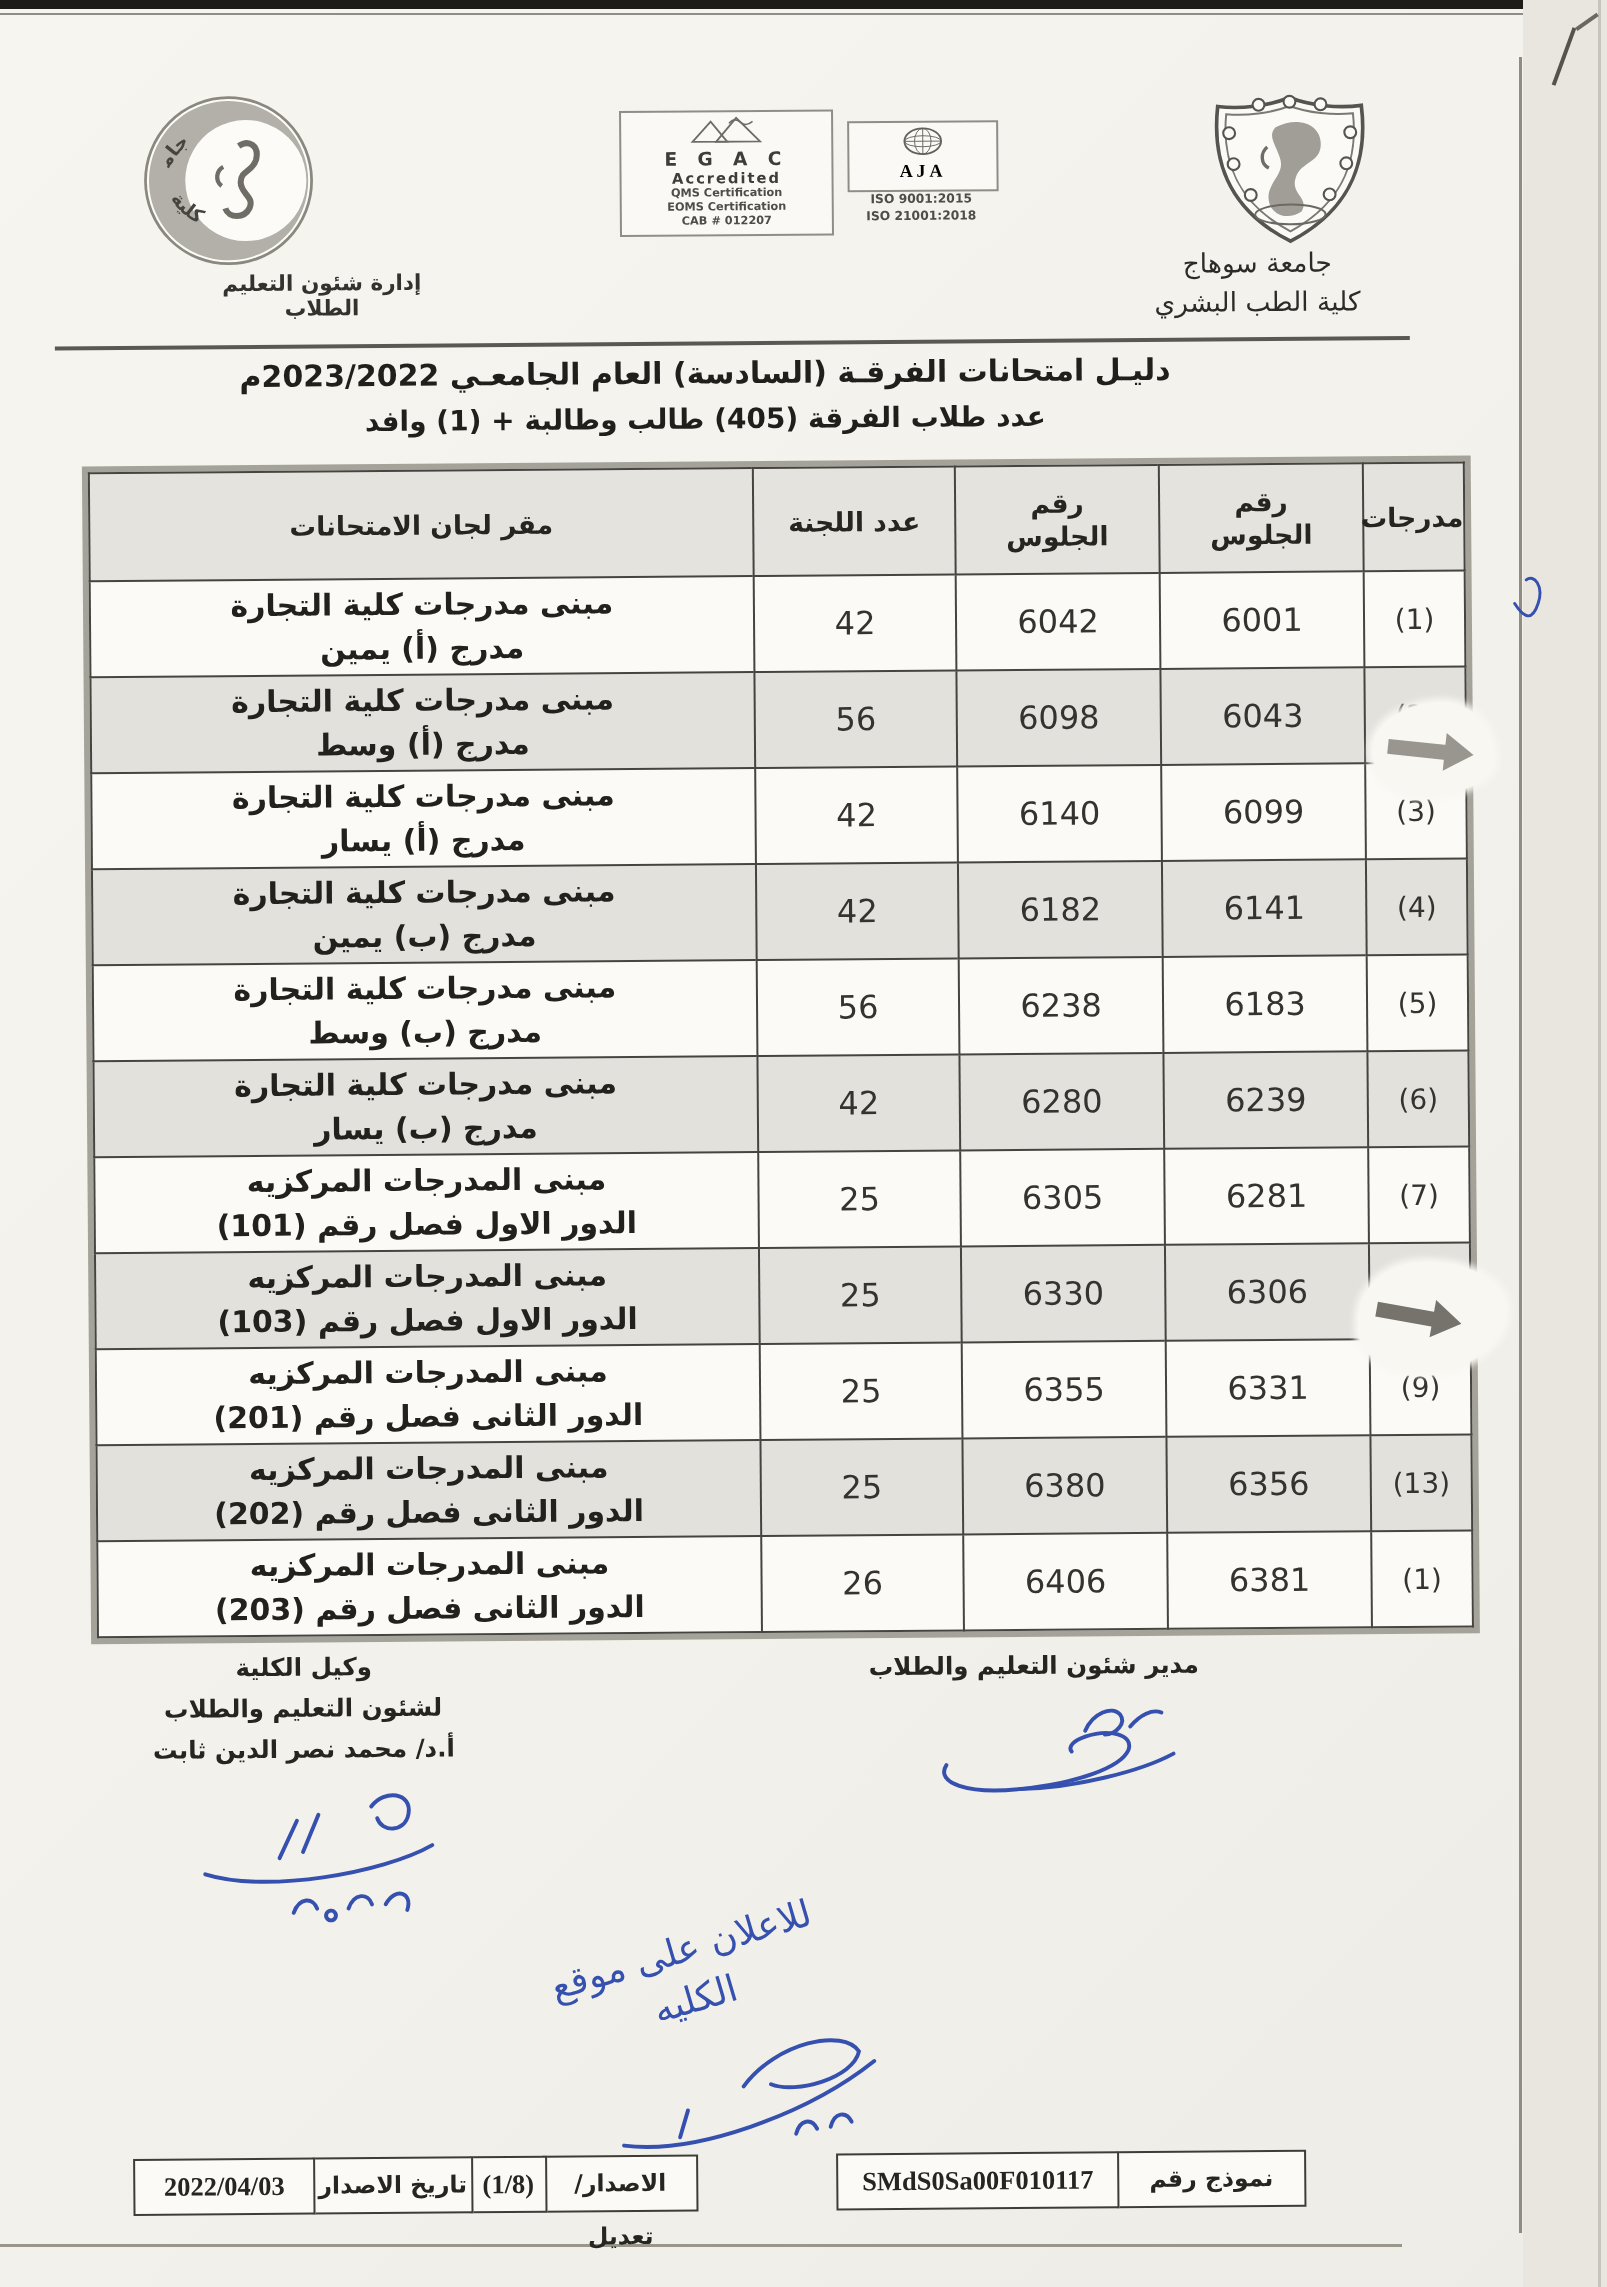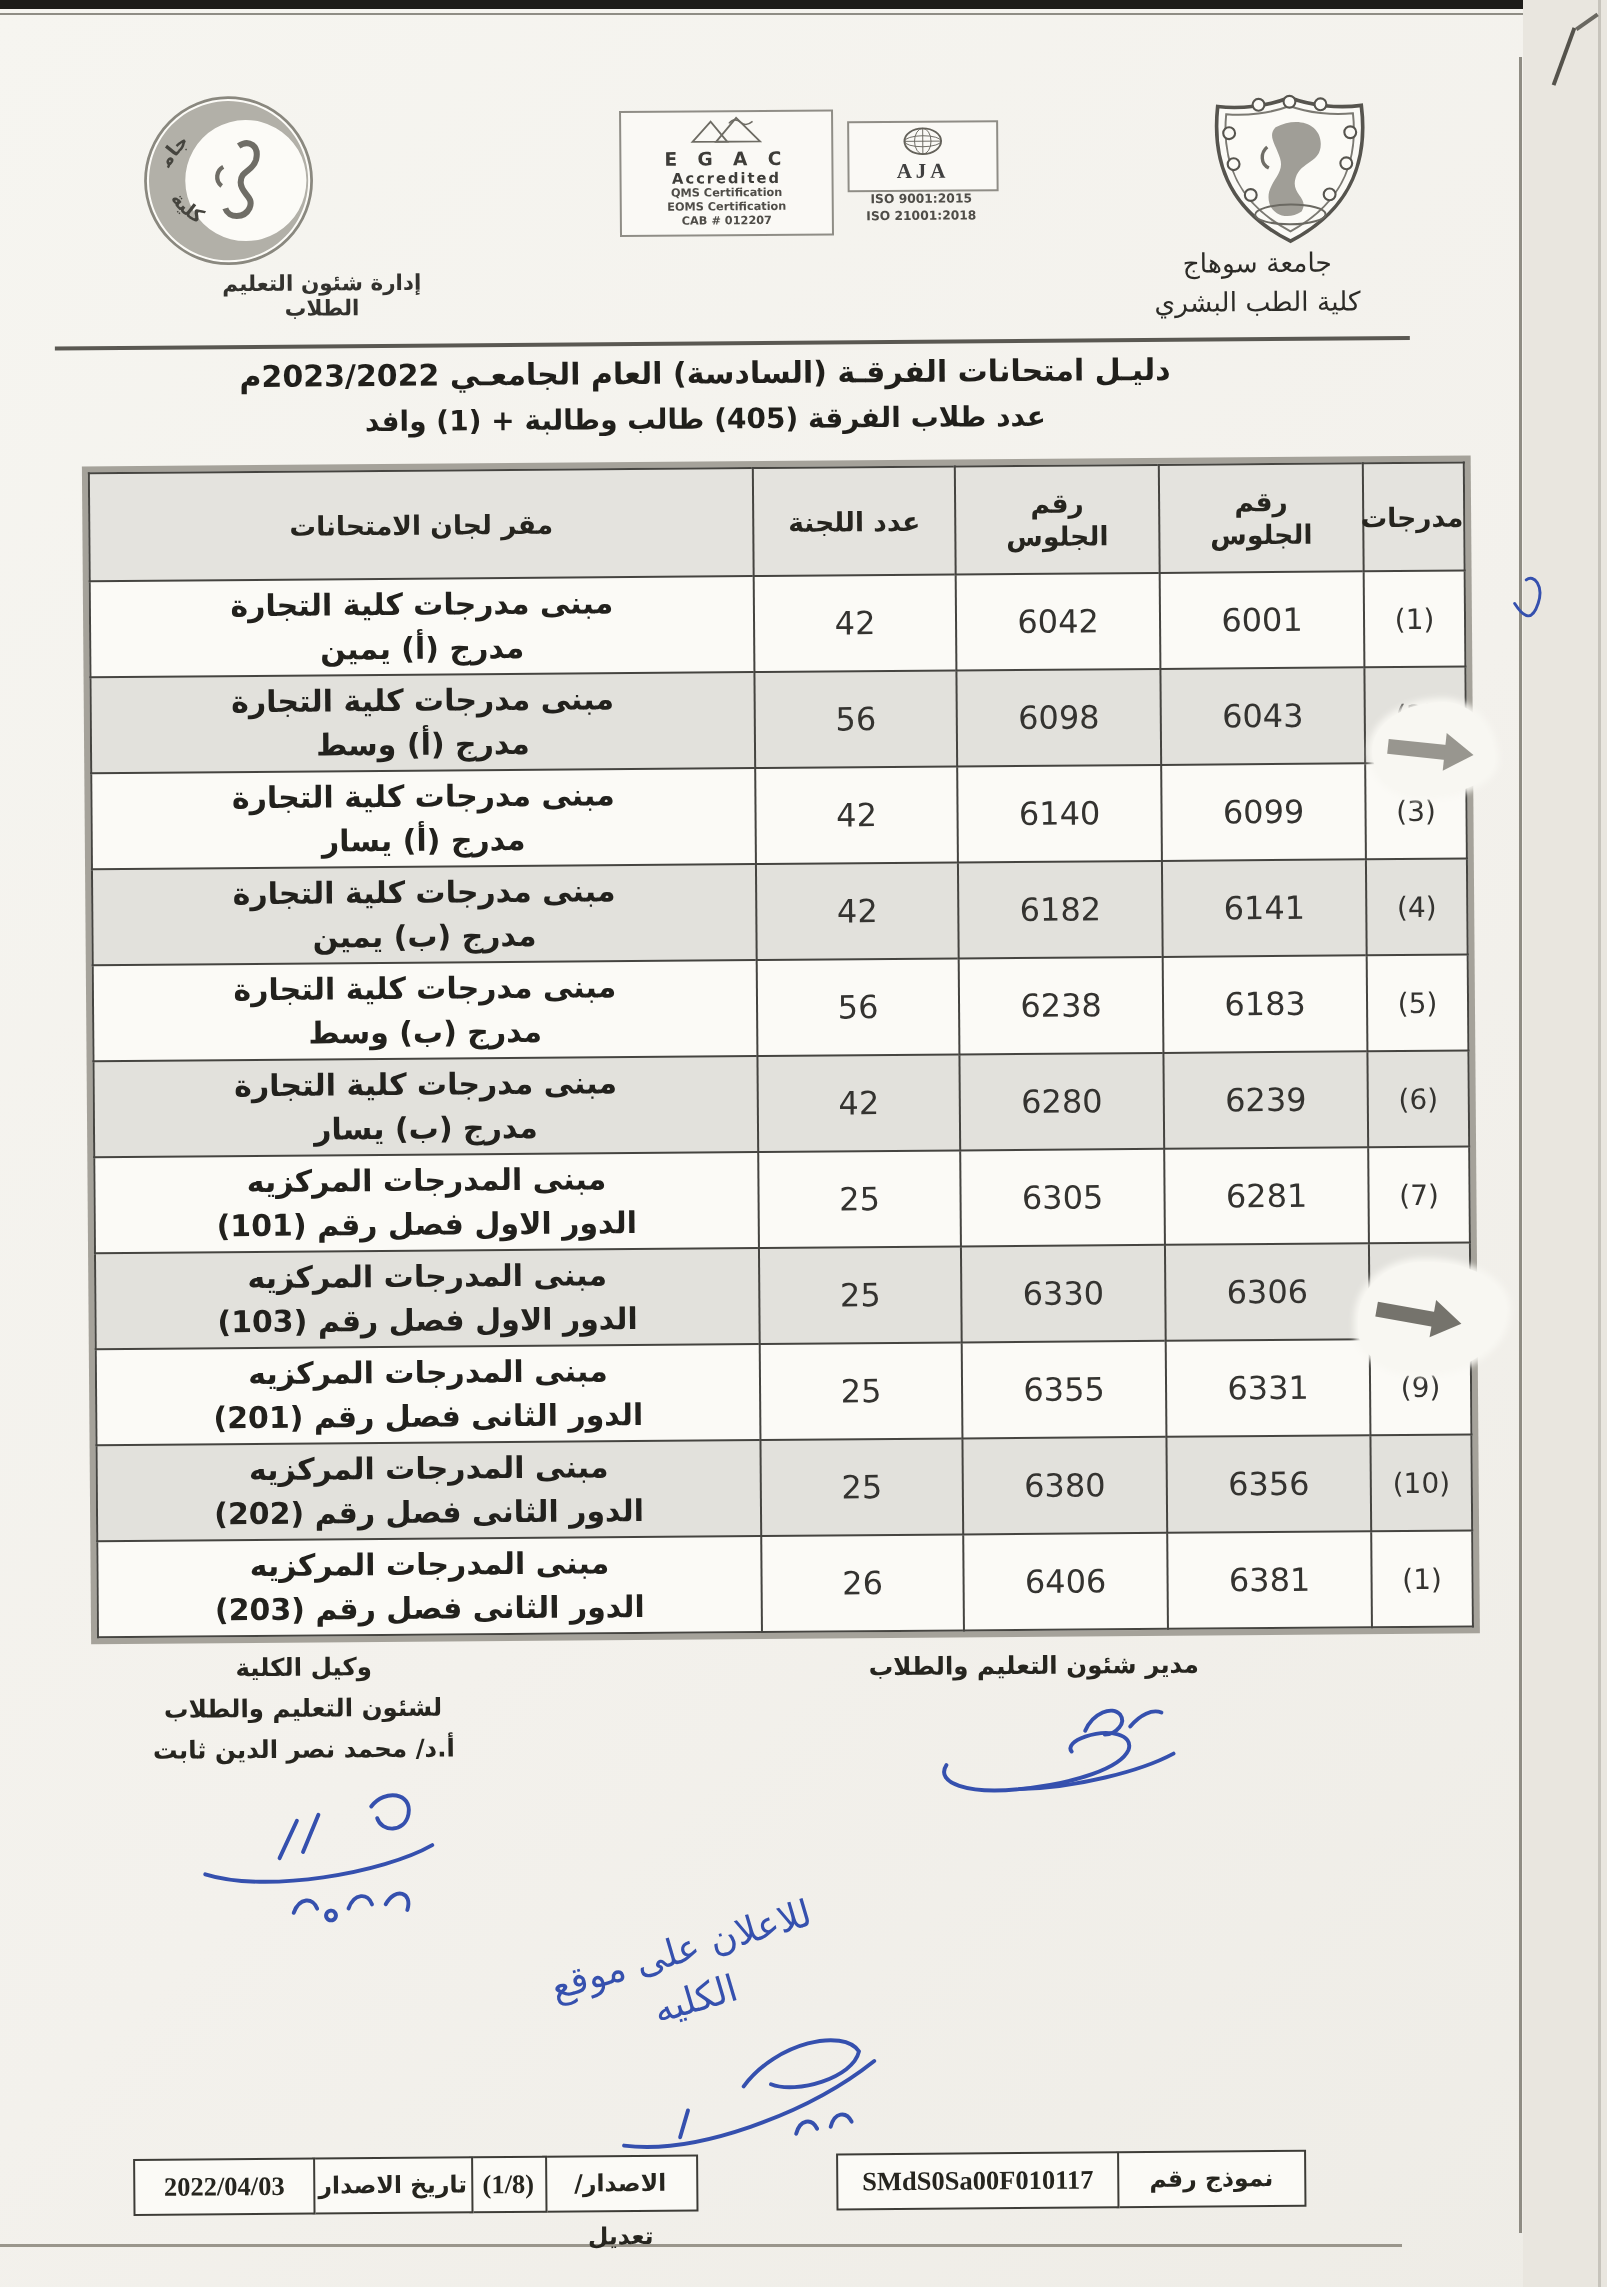--- a/index.html
+++ b/index.html
@@ -32,21 +32,21 @@
   #tilt{position:absolute;inset:0;transform:rotate(-0.45deg);transform-origin:765px 1127px;}
   
   .seal{left:147px;top:90px;width:178px;height:173px;}
   .dept-label{left:201px;top:267px;width:255px;text-align:center;font-size:21.6px;font-weight:bold;color:#33322e;}
   .stamp{border:2px solid #8f8d86;background:#faf9f5;text-align:center;}
   .egac{left:627px;top:110px;width:210px;height:120px;padding-top:2px;}
   .egac-letters{font-size:18.6px;font-weight:bold;letter-spacing:6.9px;color:#3e3d39;line-height:19.6px;}
   .egac-accred{font-size:14.7px;font-weight:bold;letter-spacing:2px;color:#3e3d39;line-height:17.6px;}
   .egac-line{font-size:11.3px;font-weight:bold;color:#4f4d48;line-height:13.7px;}
   .aja{left:855px;top:122px;width:147px;height:65px;padding-top:2px;}
-  .aja-name{font-size:21px;font-weight:bold;letter-spacing:3.9px;color:#404040;font-family:"Liberation Serif",serif;line-height:19.6px;}
+  .aja-name{font-size:18px;font-weight:bold;letter-spacing:3.9px;color:#000000;font-family:"Liberation Serif",serif;line-height:19.6px;}
   .iso-lines{left:855px;top:192px;width:147px;text-align:center;font-size:12.3px;font-weight:bold;color:#4f4d48;line-height:16.7px;}
   .shield{left:1213px;top:94px;width:169px;height:159px;}
   .uni-name{left:1127px;top:251px;width:274px;text-align:center;font-size:26.5px;color:#2c2b27;}
   .fac-name{left:1127px;top:290px;width:274px;text-align:center;font-size:26.5px;color:#2c2b27;}
   .hdr-rule{left:61px;top:341px;width:1355px;height:3.9px;background:#5a5852;}
   
   .title1{left:59px;top:355px;width:1304px;text-align:center;font-size:30px;font-weight:bold;color:#201f1b;}
   .title2{left:59px;top:402px;width:1304px;text-align:center;font-size:28px;font-weight:bold;color:#201f1b;}
   
   .exam-table-wrap{left:93px;top:467px;}
@@ -266,21 +266,21 @@
       <td class="c-com">(9)</td>
       <td class="c-num">6331</td>
       <td class="c-num">6355</td>
       <td class="c-cnt">25</td>
       <td class="c-loc">
         <div>مبنى المدرجات المركزيه</div>
         <div>الدور الثانى فصل رقم (201)</div>
       </td>
     </tr>
           <tr class="alt">
-      <td class="c-com">(10)</td>
+      <td class="c-com">(13)</td>
       <td class="c-num">6356</td>
       <td class="c-num">6380</td>
       <td class="c-cnt">25</td>
       <td class="c-loc">
         <div>مبنى المدرجات المركزيه</div>
         <div>الدور الثانى فصل رقم (202)</div>
       </td>
     </tr>
           <tr>
       <td class="c-com">(1)</td>

